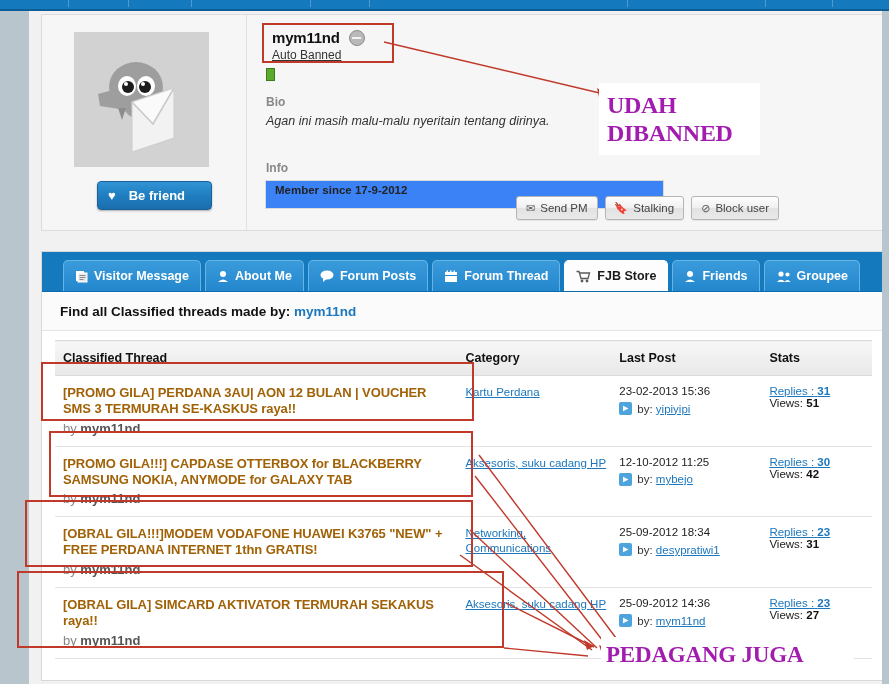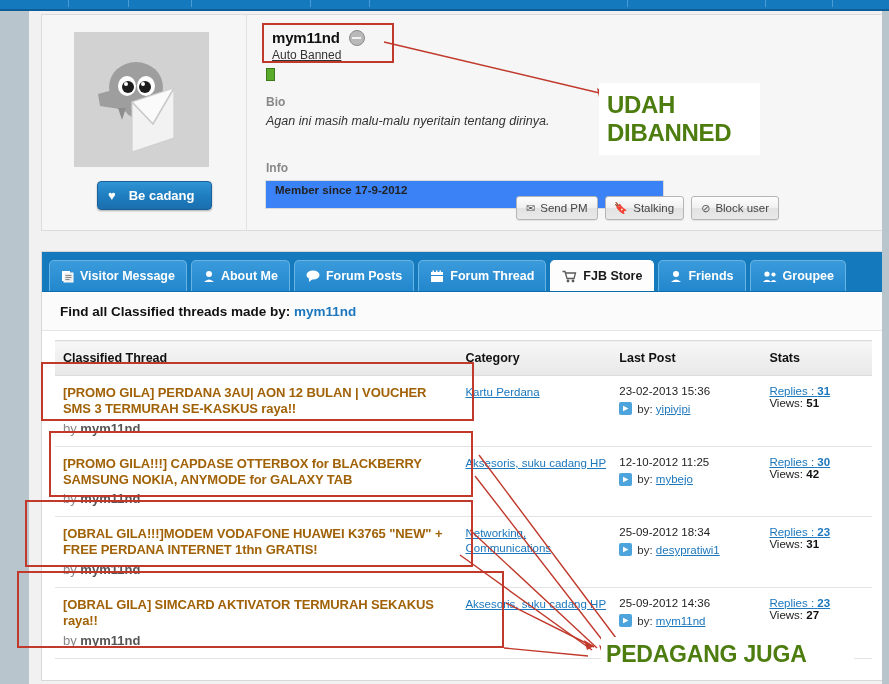--- a/index.html
+++ b/index.html
@@ -198,23 +198,23 @@
     cursor: pointer;
     box-sizing: border-box;
     box-shadow: 0 1px 1px rgba(0,0,0,0.08);
   }
   .act-btn .bico { margin-right: 5px; font-size: 11px; color:#555; }
 
   
   .ann-box {
     position: absolute;
     background: #ffffff;
-    color: #4d7c0f;
-    font-weight: bold;
-    font-family: Liberation Sans, sans-serif;
+    color: #a21caf;
+    font-weight: bold;
+    font-family: Liberation Serif, serif;
     line-height: 1.18;
     z-index: 30;
   }
   #ann-udah {
     left: 599px; top: 83px;
     width: 161px; height: 72px;
     font-size: 24px;
     padding: 8px 0 0 8px;
     box-sizing: border-box;
     letter-spacing: -0.3px;
@@ -245,21 +245,21 @@
     border: 1px solid #d8d8d8;
     box-sizing: border-box;
   }
   .tab-strip {
     position: absolute;
     left: 0; top: 0;
     width: 843px; height: 40px;
     background: #1479bd;
     border-bottom: 1px solid #0e6bab;
     box-sizing: border-box;
-    padding-left: 7px;
+    padding-left: 21px;
     display: flex;
     align-items: flex-end;
   }
   .tab {
     height: 31px;
     margin-right: 4px;
     padding: 0 11px;
     display: flex;
     align-items: center;
     color: #fff;
@@ -399,21 +399,21 @@
           <g>
             <path d="M58 120 L58 70 L100 56 L100 106 Z" fill="#f2f2f2"></path>
             <path d="M58 70 L79 92 L100 56 L79 63 Z" fill="#fafafa"></path>
             <path d="M58 70 L79 92 L100 56" fill="none" stroke="#c8c8c8" stroke-width="1.5"></path>
             <path d="M58 120 L58 70 L100 56 L100 106 Z" fill="none" stroke="#cfcfcf" stroke-width="1.2"></path>
           </g>
         </svg>
       </div>
       <div class="be-friend-btn">
         <span class="heart">♥</span>
-        <span>Be cadang</span>
+        <span>Be friend</span>
       </div>
     </div>
 
     <div class="info-col">
       <div class="username-box">
         <span class="username">mym11nd</span><span class="banned-smiley"></span>
         <div class="banned-label">Auto Banned</div>
       </div>
       <div class="online-dot"></div>
 

